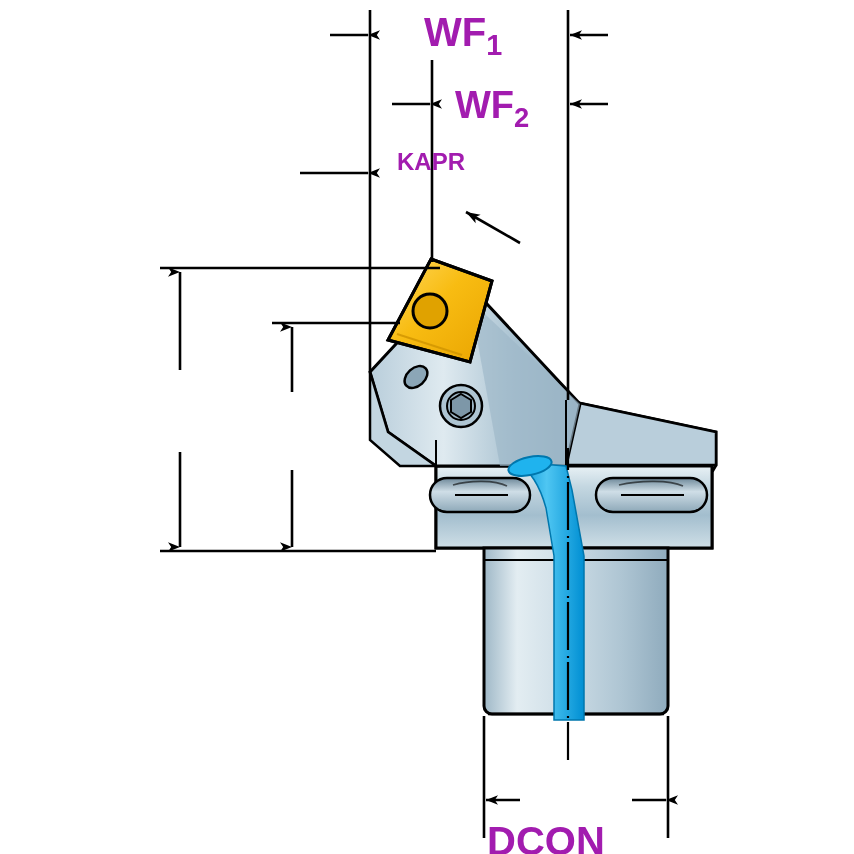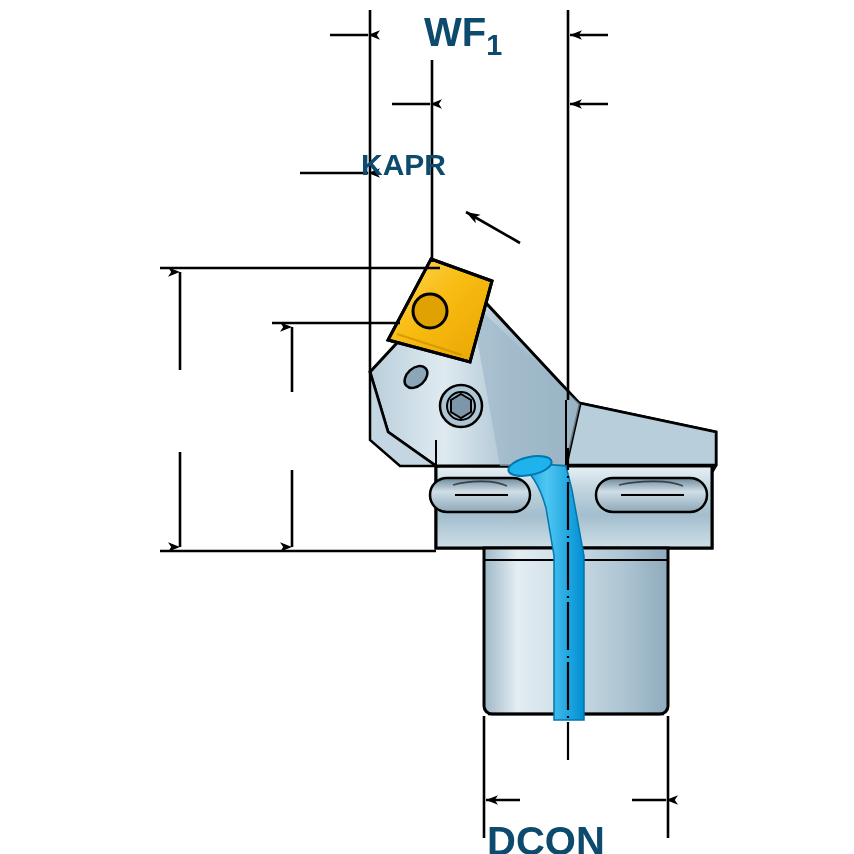--- a/index.html
+++ b/index.html
@@ -19,33 +19,33 @@
     position: absolute;
     left: 0;
     top: 0;
     width: 854px;
     height: 854px;
   }
   .lbl {
     position: absolute;
     font-family: "Liberation Sans", sans-serif;
     font-weight: bold;
-    color: #0c4a6e;
+    color: #a21caf;
     white-space: nowrap;
     line-height: 1;
     user-select: none;
   }
   .lbl .sub {
     font-size: 0.72em;
     vertical-align: sub;
     font-weight: bold;
   }
   #lbl-wf1 { left: 424px; top: 12px; font-size: 40px; }
   #lbl-wf2 { left: 455px; top: 86px; font-size: 38px; }
-  #lbl-kapr { left: 361px; top: 150px; font-size: 30px; }
+  #lbl-kapr { left: 397px; top: 150px; font-size: 24px; }
   #lbl-lf2 { left: 133px; top: 385px; font-size: 40px; }
   #lbl-lf1 { left: 255px; top: 405px; font-size: 40px; }
   #lbl-dcon { left: 487px; top: 821px; font-size: 40px; }
 </style>
 </head>
 <body>
 
 <div id="root">
 
   <svg id="diagram" viewBox="0 0 854 854" xmlns="http://www.w3.org/2000/svg">
@@ -196,16 +196,17 @@
 
       <path d="M484,716 L484,838" stroke-width="2.6"></path>
       <path d="M668,716 L668,838" stroke-width="2.6"></path>
 
       <path d="M520,800 L486,800" stroke-width="2.6" marker-end="url(#arrL)"></path>
       <path d="M632,800 L666,800" stroke-width="2.6" marker-end="url(#arrR)"></path>
     </g>
   </svg>
 
   <div class="lbl" id="lbl-wf1"><span>WF</span><span class="sub">1</span></div>
+  <div class="lbl" id="lbl-wf2"><span>WF</span><span class="sub">2</span></div>
   <div class="lbl" id="lbl-kapr"><span>KAPR</span></div>
   <div class="lbl" id="lbl-dcon"><span>DCON</span></div>
 
 </div>
 
 </body></html>

